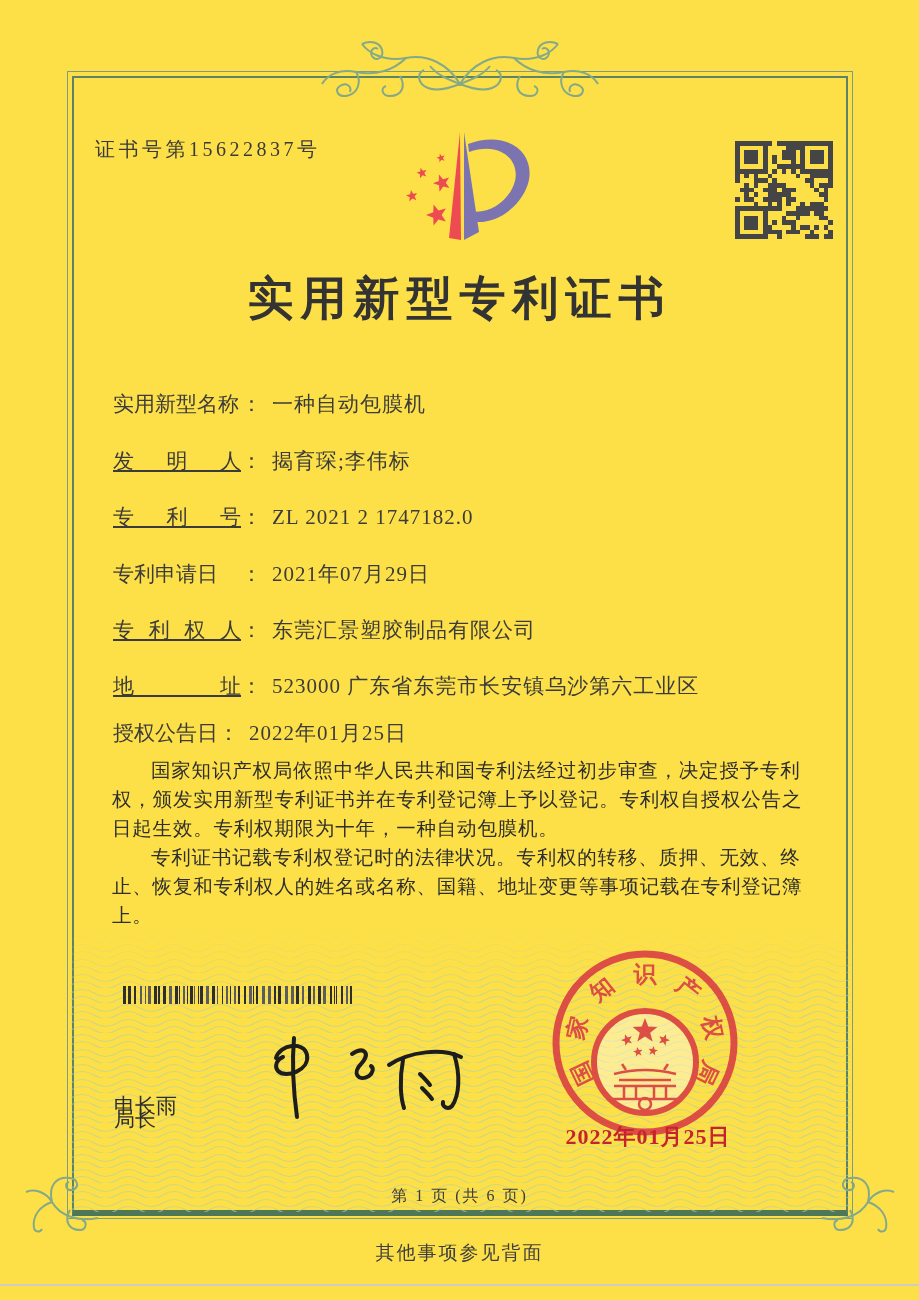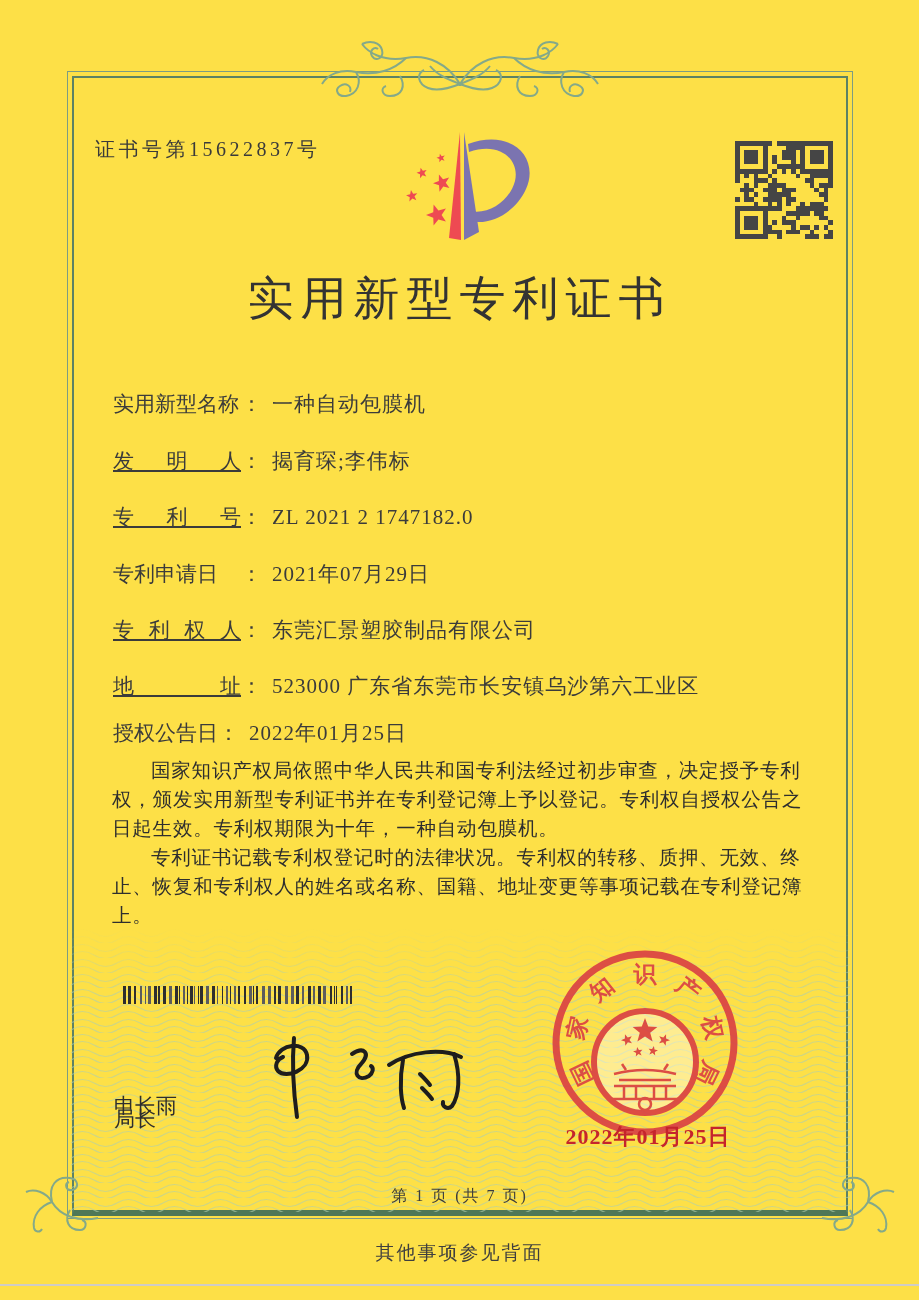--- a/index.html
+++ b/index.html
@@ -11,21 +11,21 @@
   #frame-inner{left:4px;top:4px;right:4px;bottom:2px;position:absolute;
                border:2px solid #5d8264;border-bottom:6px solid #4e7757;}
   
   #waves{left:71px;top:928px;z-index:1;opacity:.6;
          -webkit-mask-image:linear-gradient(to bottom,transparent,#000 22%);
          mask-image:linear-gradient(to bottom,transparent,#000 22%);}
   
   #cert-no{left:95px;top:136px;font-size:20px;letter-spacing:3.5px;color:#3a3a3a;z-index:3;}
   #logo{left:380px;top:126px;z-index:3;}
   #qr{left:735px;top:141px;z-index:3;}
-  #title{left:0;top:268px;width:919px;text-align:center;font-size:46px;font-weight:400;
+  #title{left:0;top:268px;width:919px;text-align:center;font-size:46px;font-weight:700;
          letter-spacing:7px;color:#333;z-index:3;}
   
   .row{left:113px;width:740px;font-size:21px;color:#3b3b3b;z-index:3;white-space:nowrap;}
   .lbl{display:inline-block;width:128px;vertical-align:bottom;}
   .just{text-align:justify;text-align-last:justify;text-decoration:underline;}
   .cln{margin-right:10px;}
   .val{letter-spacing:1px;}
   #row7b{position:absolute;left:362px;top:0;}
   
   #body-text{left:112px;top:756px;width:702px;z-index:3;}
@@ -489,17 +489,17 @@
         <path d="M88,140 L88,153"></path>
         <path d="M106,140 L106,153"></path>
         <path d="M118,140 L118,152"></path>
         <path d="M64,153 L130,153"></path>
         <circle cx="97" cy="158" r="6"></circle>
       </g>
     </g>
   </svg>
   <div class="abs" id="seal-date" style="color: rgb(197, 36, 44);">2022年01月25日</div>
 
-  <div class="abs" id="page-no">第 1 页 (共 7 页)</div>
+  <div class="abs" id="page-no">第 1 页 (共 6 页)</div>
   <div class="abs" id="back-note">其他事项参见背面</div>
   <div class="abs" id="edge-shadow"></div>
 
 </div>
 
 </body></html>

